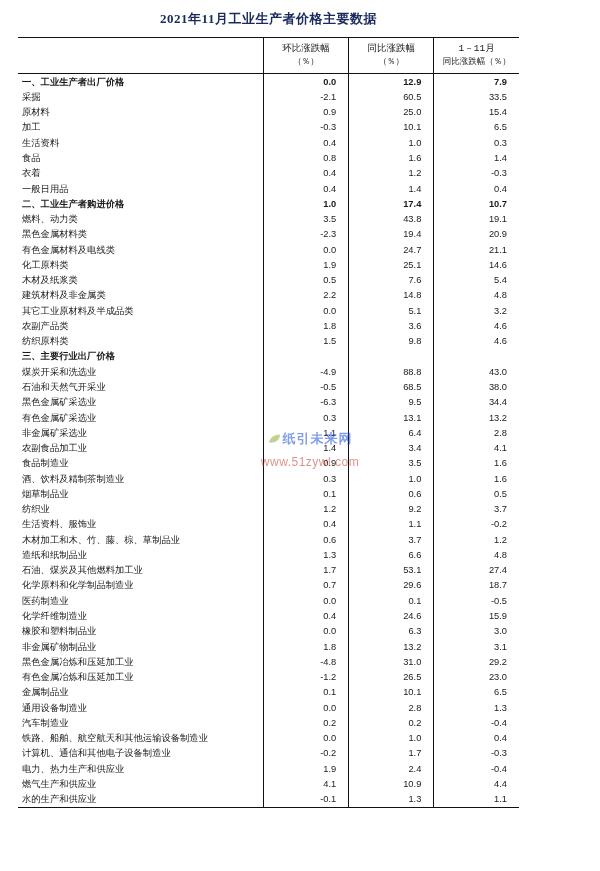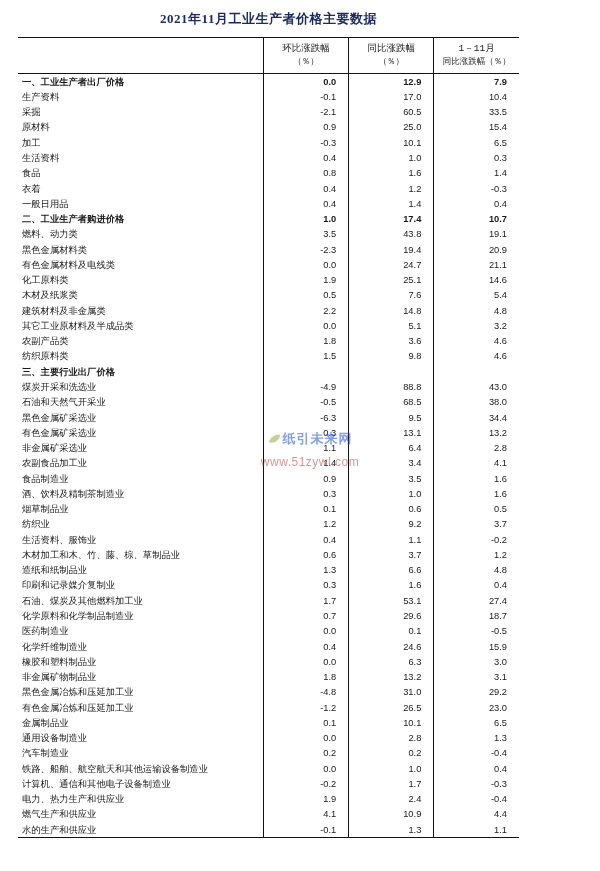--- a/index.html
+++ b/index.html
@@ -148,26 +148,20 @@
       </tr>
     </thead>
     <tbody id="tbody">
         <tr class="section">
           <td class="lvl0">一、工业生产者出厂价格</td>
           <td class="num">0.0</td>
           <td class="num">12.9</td>
           <td class="num">7.9</td>
         </tr>
         <tr>
-          <td class="lvl1">生产资料</td>
-          <td class="num">-0.1</td>
-          <td class="num">17.0</td>
-          <td class="num">10.4</td>
-        </tr>
-        <tr>
           <td class="lvl2">采掘</td>
           <td class="num">-2.1</td>
           <td class="num">60.5</td>
           <td class="num">33.5</td>
         </tr>
         <tr>
           <td class="lvl2">原材料</td>
           <td class="num">0.9</td>
           <td class="num">25.0</td>
           <td class="num">15.4</td>
@@ -338,26 +332,20 @@
           <td class="lvl1">木材加工和木、竹、藤、棕、草制品业</td>
           <td class="num">0.6</td>
           <td class="num">3.7</td>
           <td class="num">1.2</td>
         </tr>
         <tr>
           <td class="lvl1">造纸和纸制品业</td>
           <td class="num">1.3</td>
           <td class="num">6.6</td>
           <td class="num">4.8</td>
-        </tr>
-        <tr>
-          <td class="lvl1">印刷和记录媒介复制业</td>
-          <td class="num">0.3</td>
-          <td class="num">1.6</td>
-          <td class="num">0.4</td>
         </tr>
         <tr>
           <td class="lvl1">石油、煤炭及其他燃料加工业</td>
           <td class="num">1.7</td>
           <td class="num">53.1</td>
           <td class="num">27.4</td>
         </tr>
         <tr>
           <td class="lvl1">化学原料和化学制品制造业</td>
           <td class="num">0.7</td>

